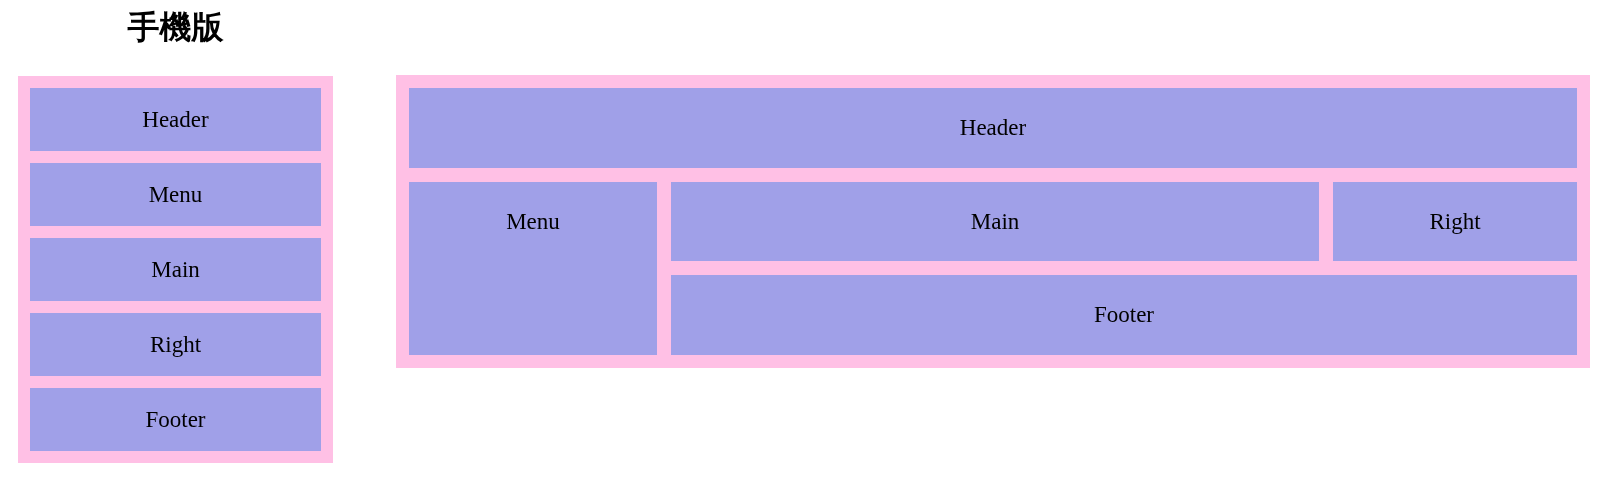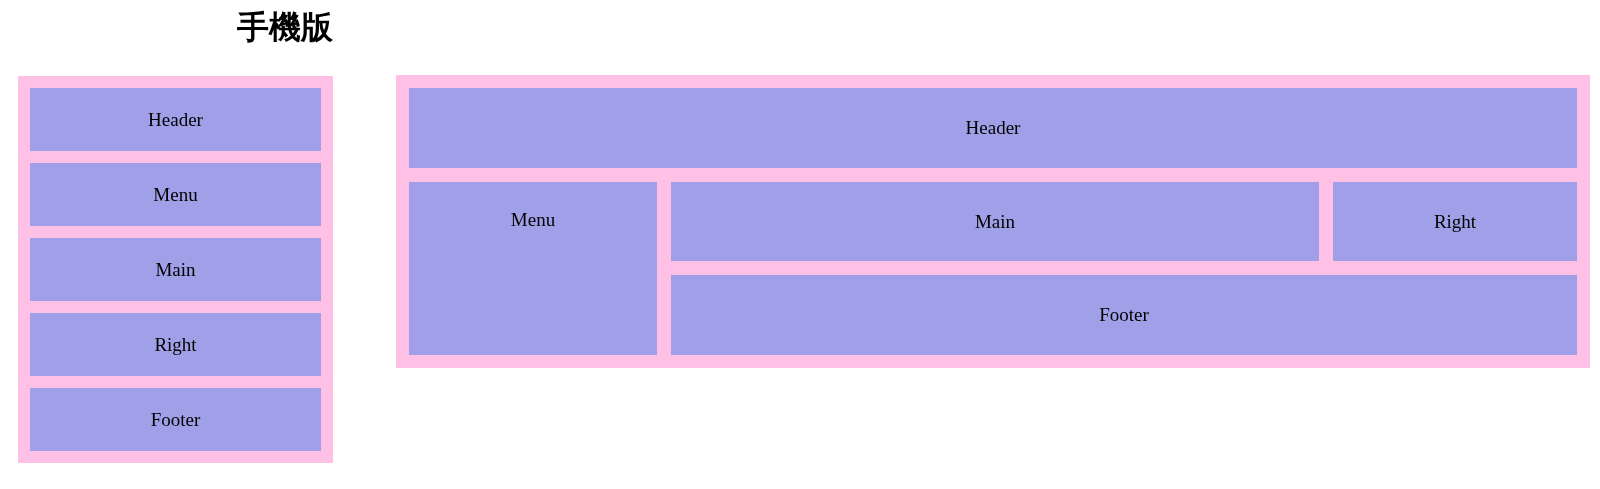--- a/index.html
+++ b/index.html
@@ -16,21 +16,21 @@
     height: 489px;
     background: #ffffff;
     overflow: hidden;
     font-family: "Liberation Sans", sans-serif;
   }
   .panel-title {
     position: absolute;
     top: 6px;
     height: 42px;
     line-height: 42px;
-    text-align: right;
+    text-align: center;
     font-size: 32px;
     font-weight: 700;
     color: var(--title-text, #000);
     font-family: "Liberation Sans", "DejaVu Sans", sans-serif;
   }
   .panel-title.mobile { left: 18px; width: 315px; }
   .panel-title.desktop { left: 396px; width: 1194px; }
 
   .layout-panel {
     position: absolute;
@@ -55,21 +55,21 @@
     gap: 14px;
     grid-template-areas:
       "dheader dheader dheader"
       "dmenu   dmain   dright"
       "dmenu   dfooter dfooter";
   }
   .box {
     background: var(--box-purple, #a0a0e8);
     color: var(--label-text, #000);
     font-family: "Liberation Serif", "DejaVu Serif", serif;
-    font-size: 19px;
+    font-size: 23px;
     display: flex;
     align-items: center;
     justify-content: center;
     text-align: left;
   }
   .area-dheader { grid-area: dheader; }
   .area-dmenu   { grid-area: dmenu; align-items: flex-start; padding-top: 27px; }
   .area-dmain   { grid-area: dmain; }
   .area-dright  { grid-area: dright; }
   .area-dfooter { grid-area: dfooter; }

